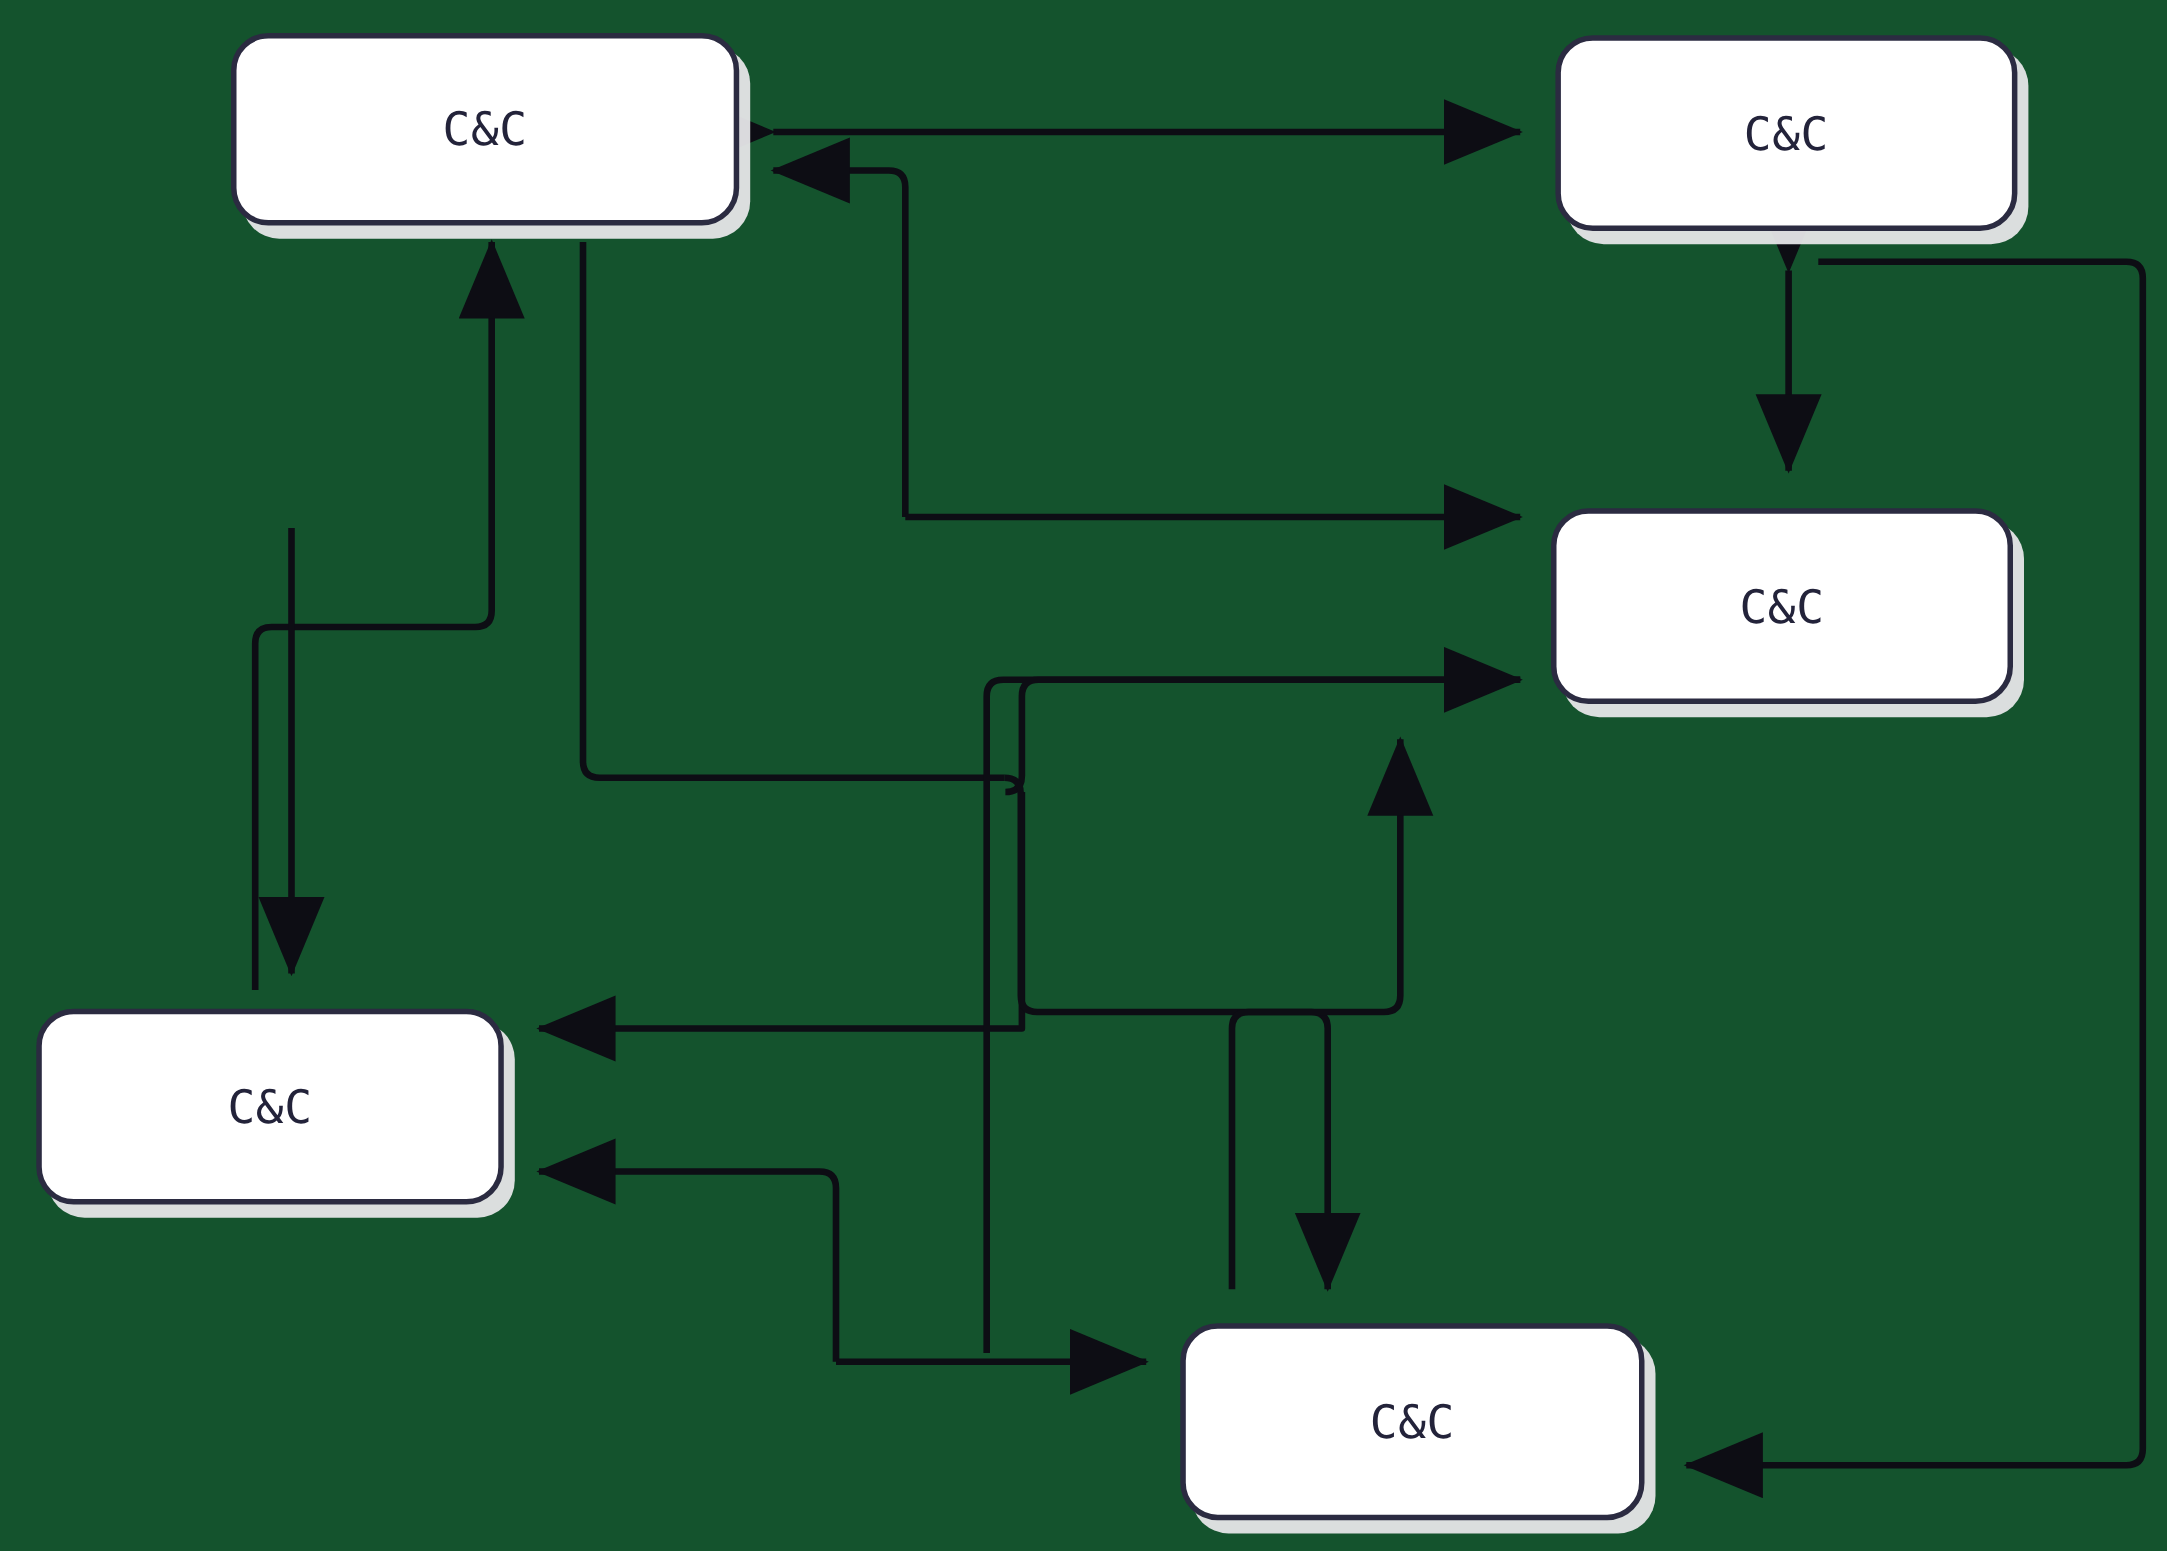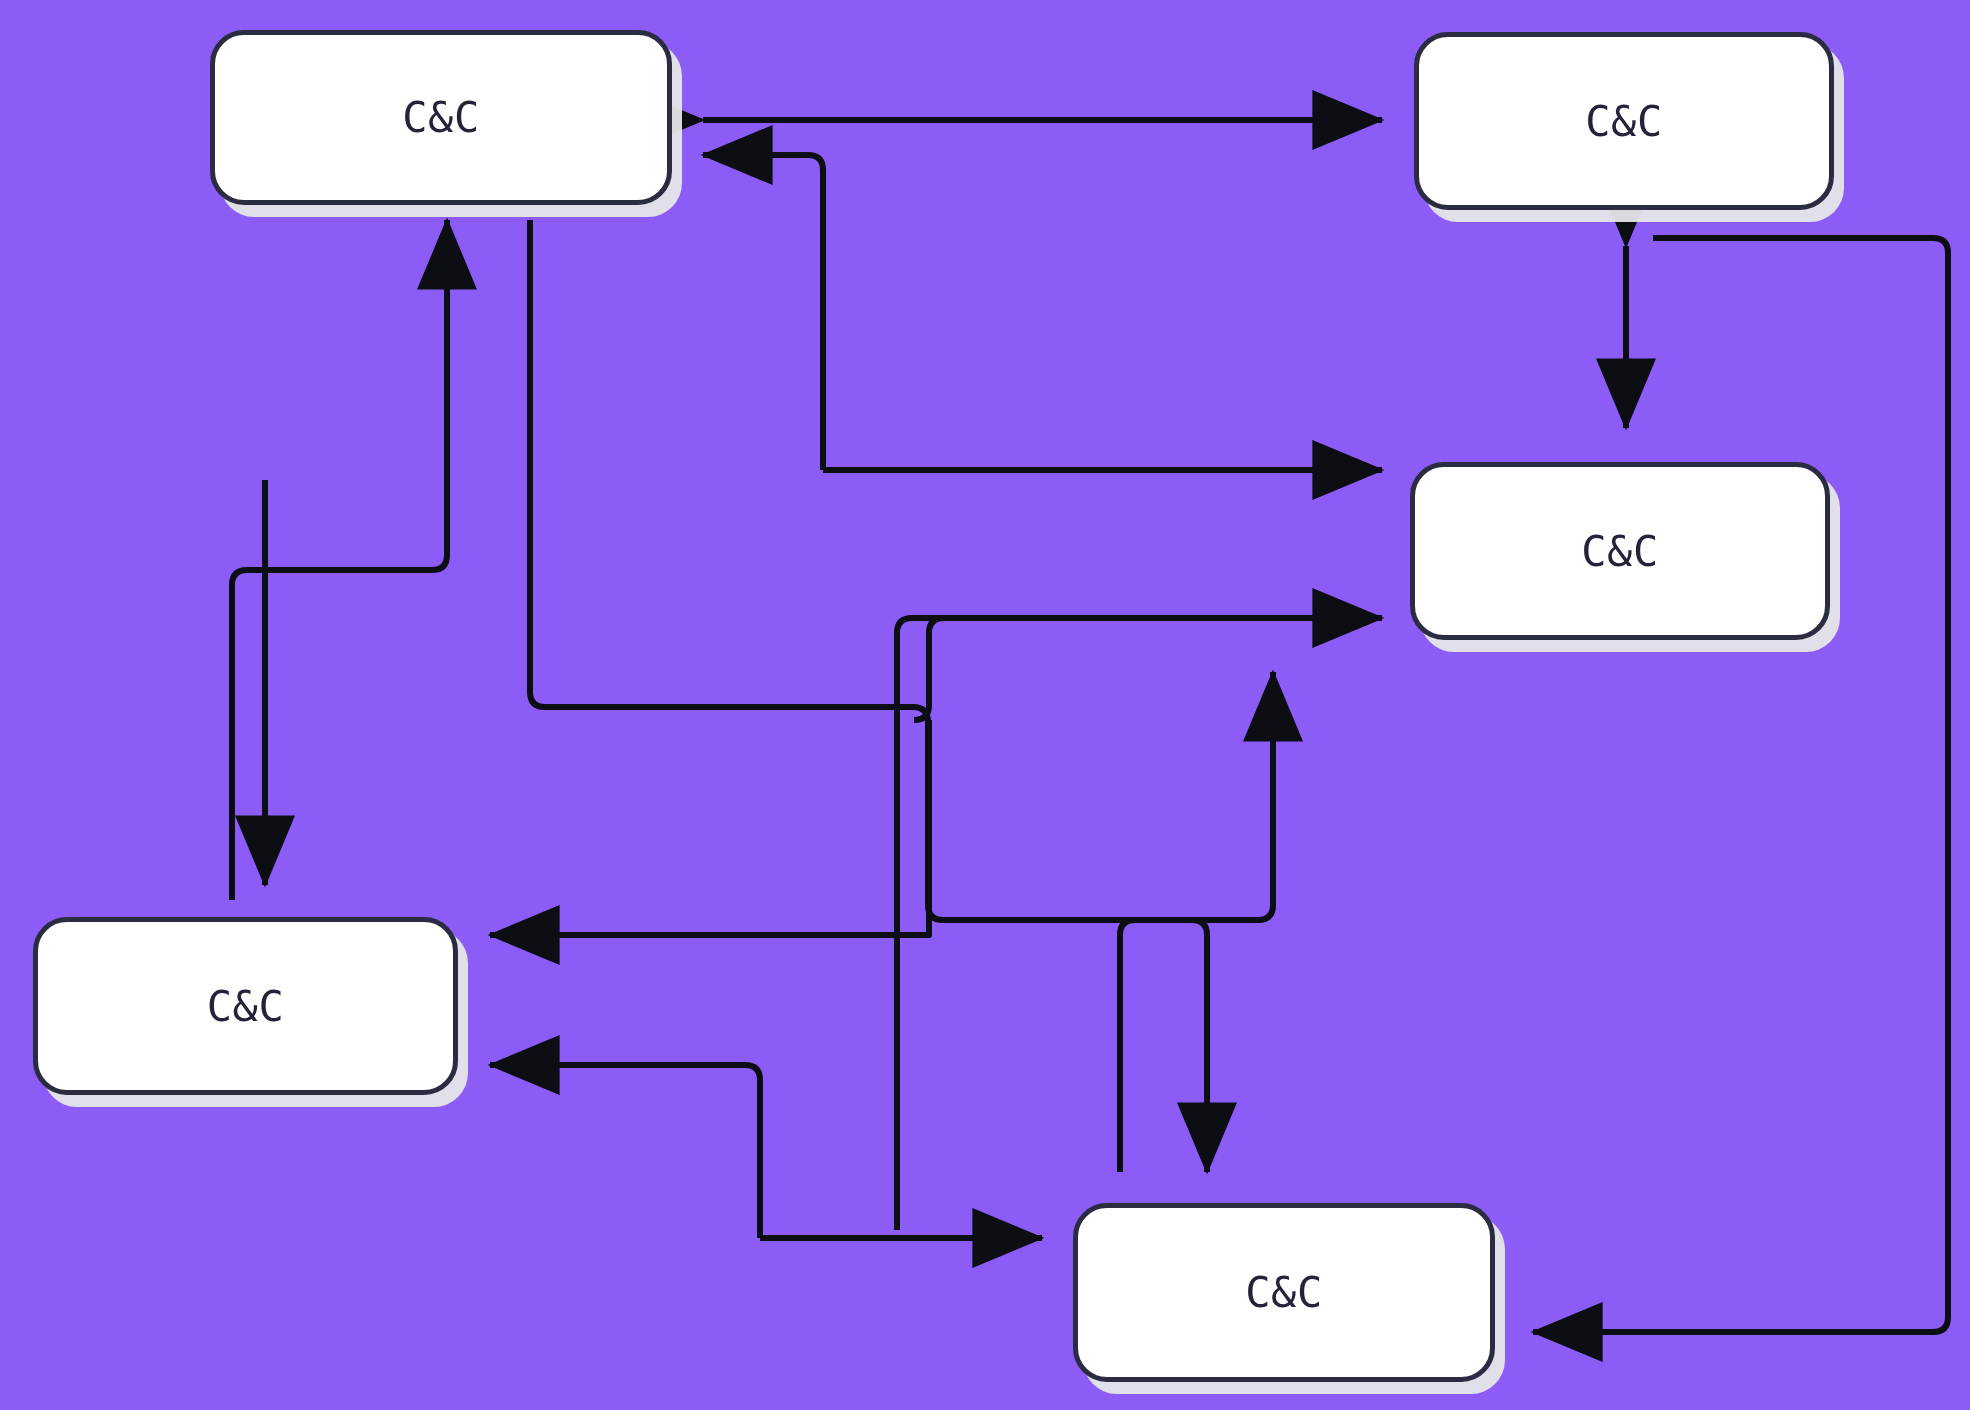--- a/index.html
+++ b/index.html
@@ -1,17 +1,17 @@
 <!DOCTYPE html>
 <html><head>
 <meta charset="utf-8">
 <style>
   html,body{margin:0;padding:0;background:#ffffff;}
   body{width:1970px;height:1410px;font-family:"DejaVu Sans Mono","Liberation Mono",monospace;}
-  #canvas{position:relative;width:1970px;height:1410px;background:#8b5cf6;overflow:hidden;}
+  #canvas{position:relative;width:1970px;height:1410px;background:#14532d;overflow:hidden;}
   svg.layer{position:absolute;left:0;top:0;width:1970px;height:1410px;}
   .node{
     position:absolute;
     box-sizing:border-box;
     background:#ffffff;
     border:5px solid #2b2b41;
     border-radius:34px;
     display:flex;align-items:center;justify-content:center;
     box-shadow:10px 12px 0 0 rgba(230,230,232,0.95);
     z-index:3;

